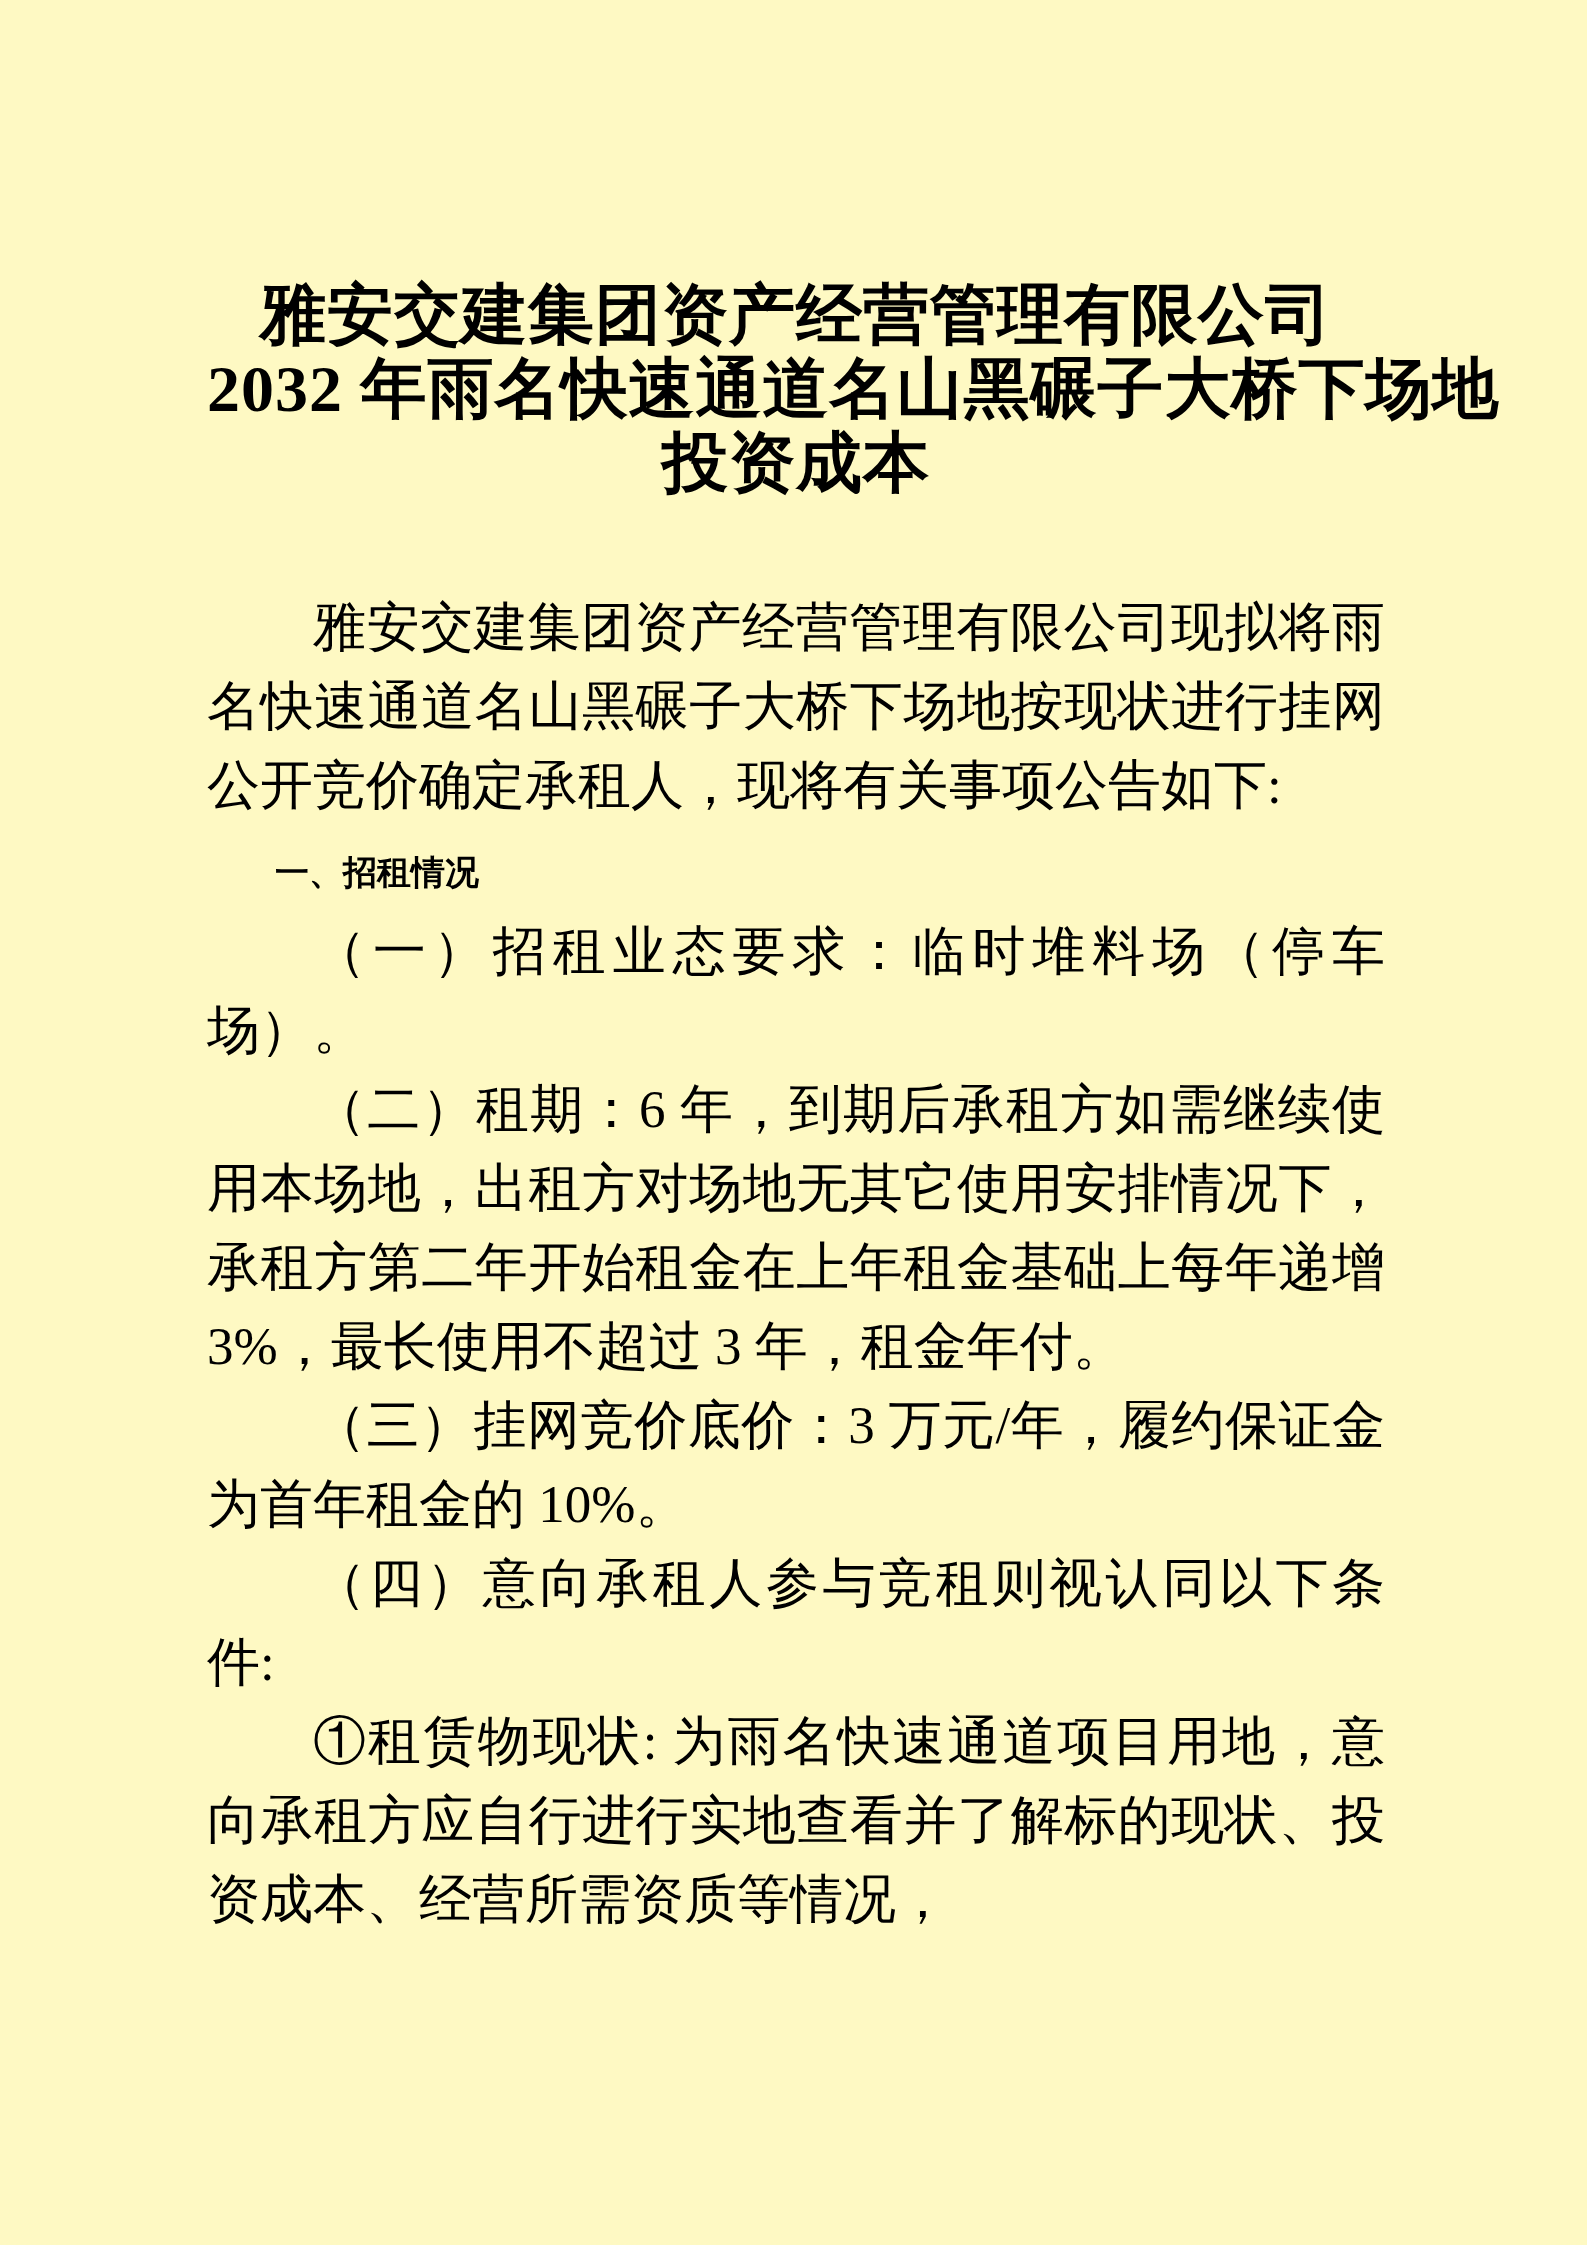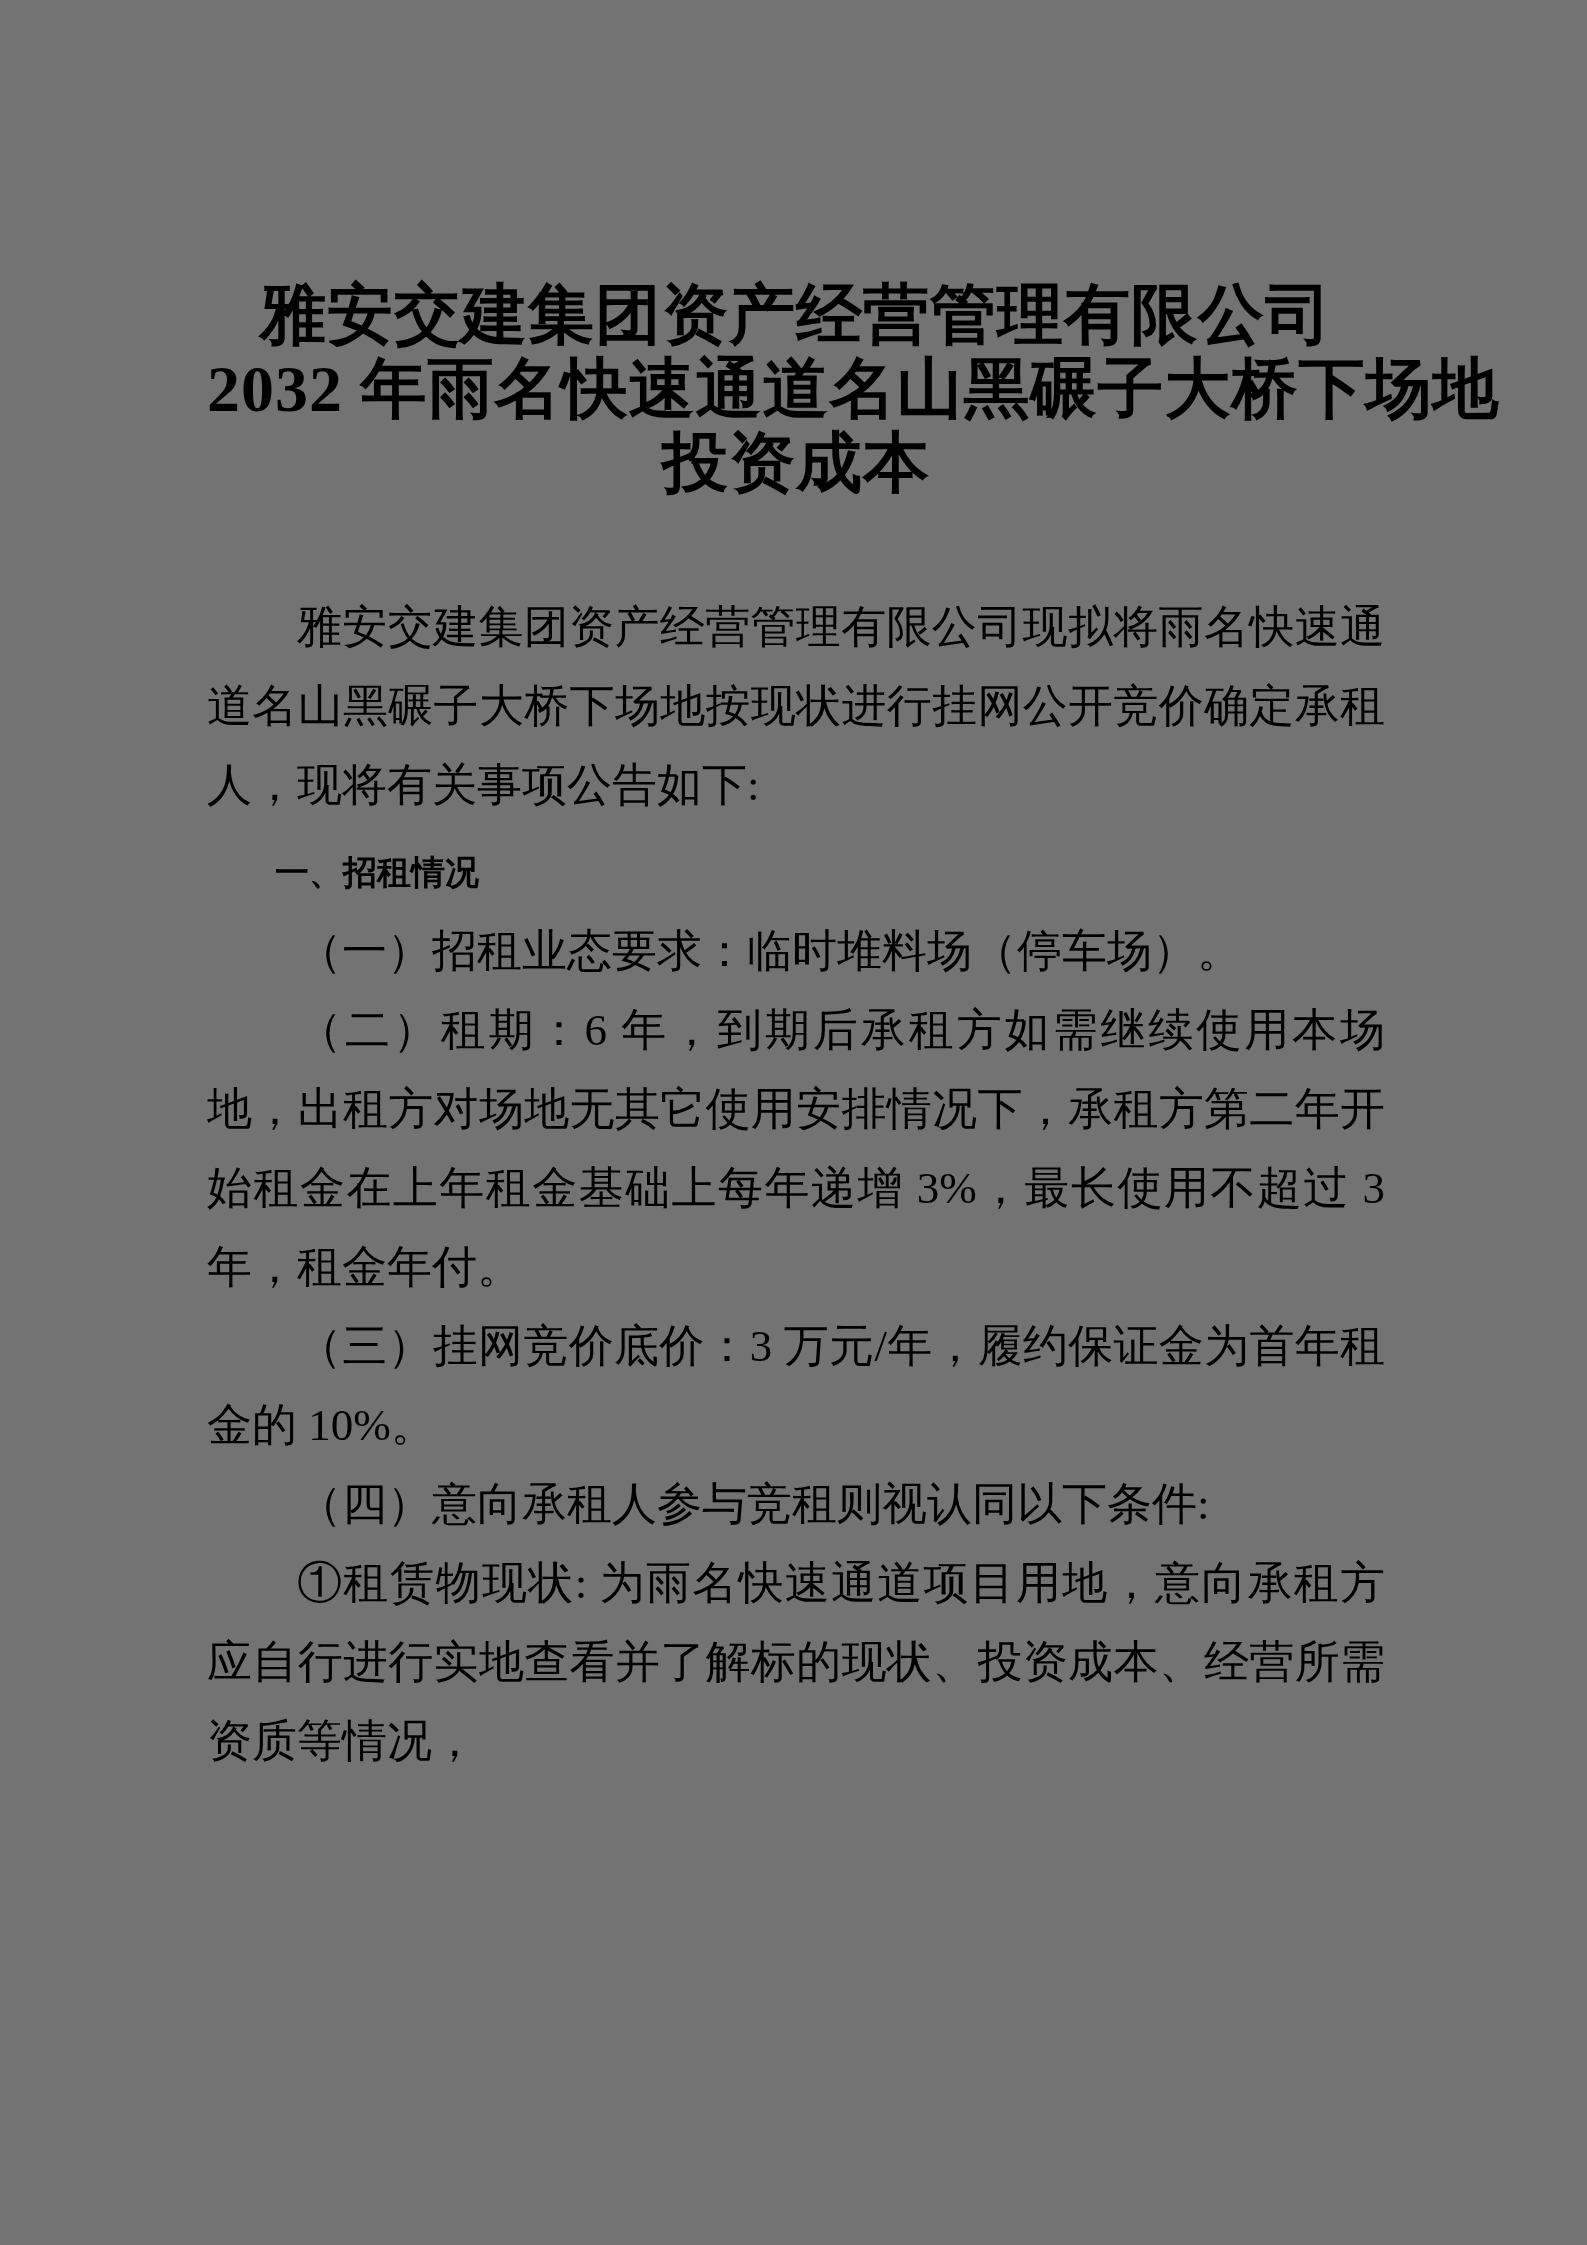--- a/index.html
+++ b/index.html
@@ -5,41 +5,41 @@
   html, body {
     margin: 0;
     padding: 0;
     background: #ffffff;
   }
   .page {
     position: relative;
     width: 1587px;
     height: 2245px;
     box-sizing: border-box;
-    background: #737373;
+    background: #fef9c3;
     color: #000000;
     padding: 278px 202px 0 207px;
     overflow: hidden;
     font-family: "Liberation Serif", "DejaVu Serif", serif;
   }
   .title {
     text-align: center;
     font-weight: bold;
     font-size: 66px;
     line-height: 74px;
     font-family: "Liberation Serif", "DejaVu Serif", serif;
     letter-spacing: 1px;
   }
   .title-line { white-space: nowrap; }
   .content {
     margin-top: 88px;
   }
   .content p.para {
     margin: 0;
-    font-size: 45px;
+    font-size: 53px;
     line-height: 79px;
     text-align: justify;
     text-indent: 2em;
     font-weight: normal;
     word-break: break-all;
   }
   .content h2.heading {
     margin: 8px 0 0 0;
     font-size: 34px;
     line-height: 79px;

